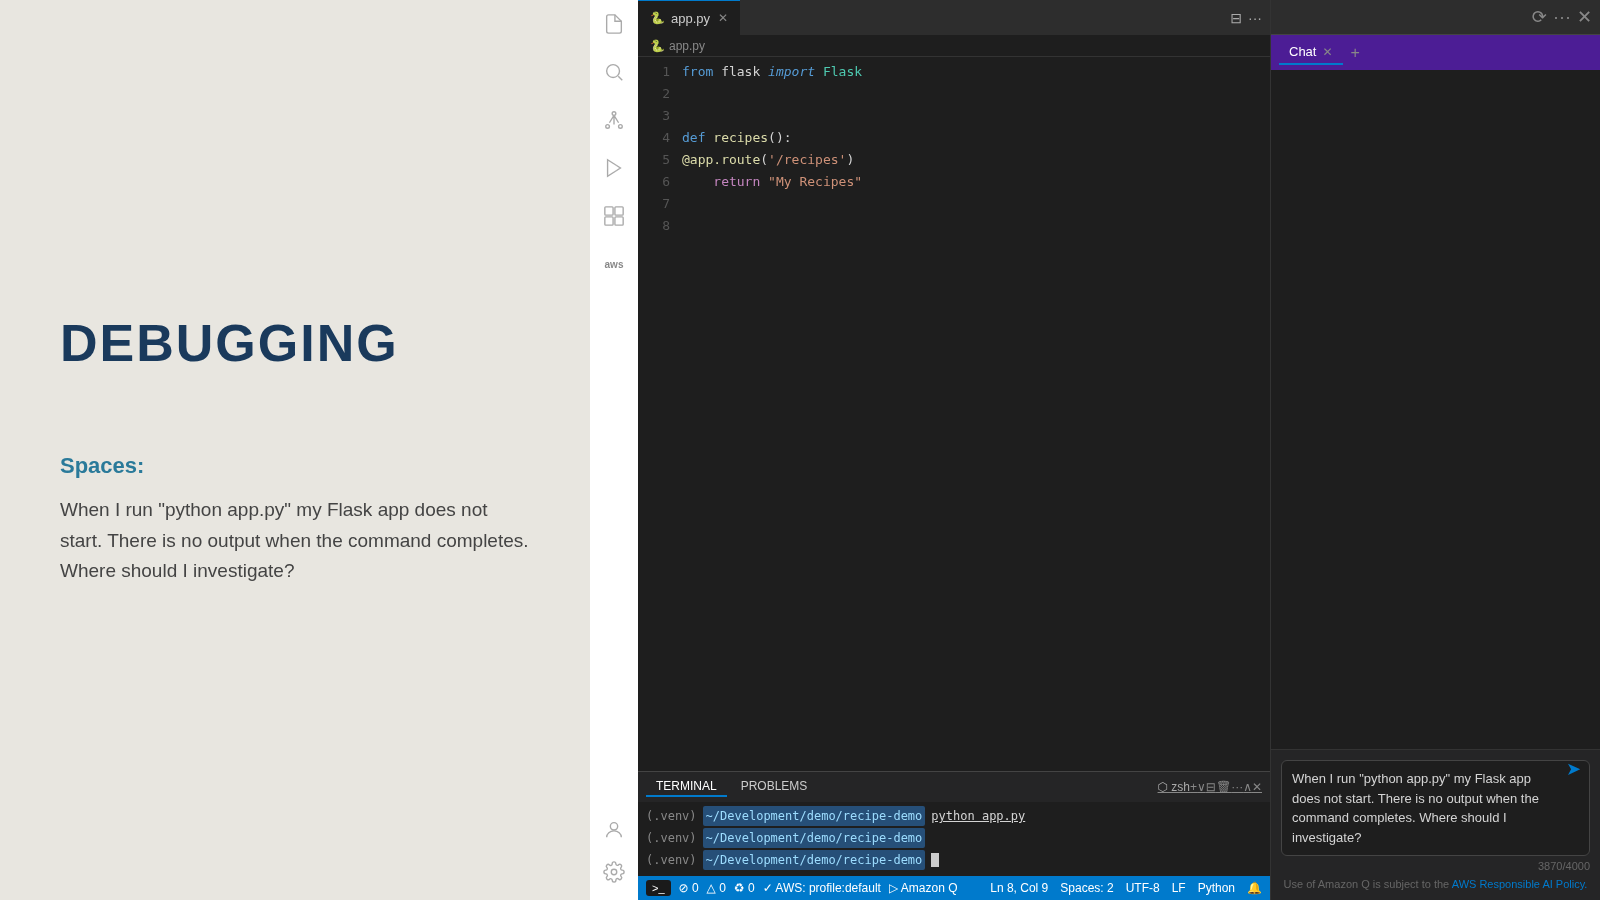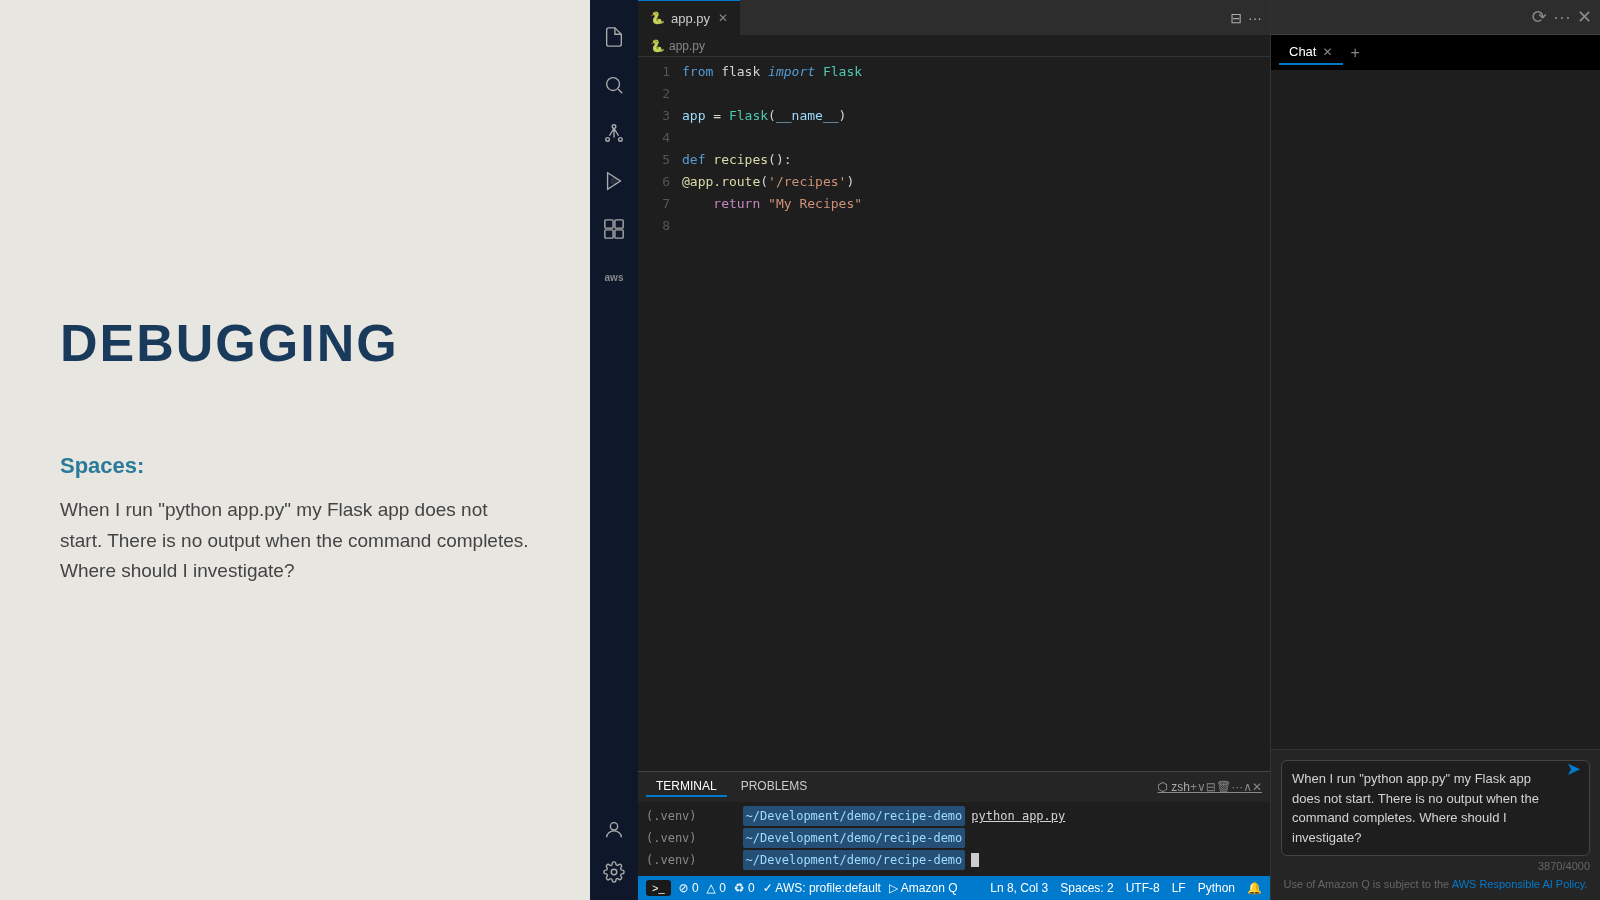--- a/index.html
+++ b/index.html
@@ -48,25 +48,25 @@
     
     .editor-container {
       display: flex;
       flex: 1;
       overflow: hidden;
     }
 
     
     .activity-bar {
       width: 48px;
-      background-color: #0f172a;
+      background-color: #ffffff;
       display: flex;
       flex-direction: column;
       align-items: center;
-      padding-top: 21px;
+      padding-top: 8px;
       gap: 16px;
     }
 
     .activity-icon {
       width: 32px;
       height: 32px;
       display: flex;
       align-items: center;
       justify-content: center;
       color: #aaa;
@@ -254,21 +254,20 @@
 
     .terminal-prefix {
       color: #888;
     }
 
     .terminal-path-highlight {
       background-color: #264f78;
       color: #9cdcfe;
       padding: 1px 3px;
       border-radius: 2px;
-      margin-left: 40px;
     }
 
     .terminal-cmd {
       color: #d4d4d4;
       text-decoration: underline;
     }
 
     .terminal-cursor {
       display: inline-block;
       width: 8px;
@@ -314,21 +313,21 @@
       width: 330px;
       height: 900px;
       background-color: #1e1e1e;
       border-left: 1px solid #333;
       display: flex;
       flex-direction: column;
     }
 
     .right-panel-header {
       height: 35px;
-      background-color: #000000;
+      background-color: #4c1d95;
       display: flex;
       align-items: center;
       padding: 0 8px;
       gap: 4px;
     }
 
     .rp-tab {
       display: flex;
       align-items: center;
       gap: 6px;
@@ -504,21 +503,20 @@
           <div>3</div>
           <div>4</div>
           <div>5</div>
           <div>6</div>
           <div>7</div>
           <div>8</div>
         </div>
         <div class="code-lines">
           <div class="code-line"><span class="kw-from">from</span> flask <span class="kw-import">import</span> <span class="kw-flask">Flask</span></div>
           <div class="code-line">&nbsp;</div>
-          <div class="code-line"><span class="kw-var">app</span> = <span class="kw-flask">Flask</span>(<span class="kw-dunder">__name__</span>)</div>
           <div class="code-line">&nbsp;</div>
           <div class="code-line"><span class="kw-from">def</span> <span class="kw-def">recipes</span>():</div>
           <div class="code-line"><span class="kw-decorator">@app.route</span>(<span class="kw-str">'/recipes'</span>)</div>
           <div class="code-line">    <span class="kw-return">return</span> <span class="kw-str">"My Recipes"</span></div>
           <div class="code-line">&nbsp;</div>
         </div>
       </div>
 
       <div class="terminal-area">
         <div class="terminal-tabs">
@@ -556,21 +554,21 @@
       <div class="status-bar">
         <div class="status-left">
           <span class="status-terminal-icon">&gt;_</span>
           <span>⊘ 0</span>
           <span>△ 0</span>
           <span>♻ 0</span>
           <span>✓ AWS: profile:default</span>
           <span>▷ Amazon Q</span>
         </div>
         <div class="status-right">
-          <span>Ln 8, Col 3</span>
+          <span>Ln 8, Col 9</span>
           <span>Spaces: 2</span>
           <span>UTF-8</span>
           <span>LF</span>
           <span>Python</span>
           <span>🔔</span>
         </div>
       </div>
     </div>
   </div>
 

